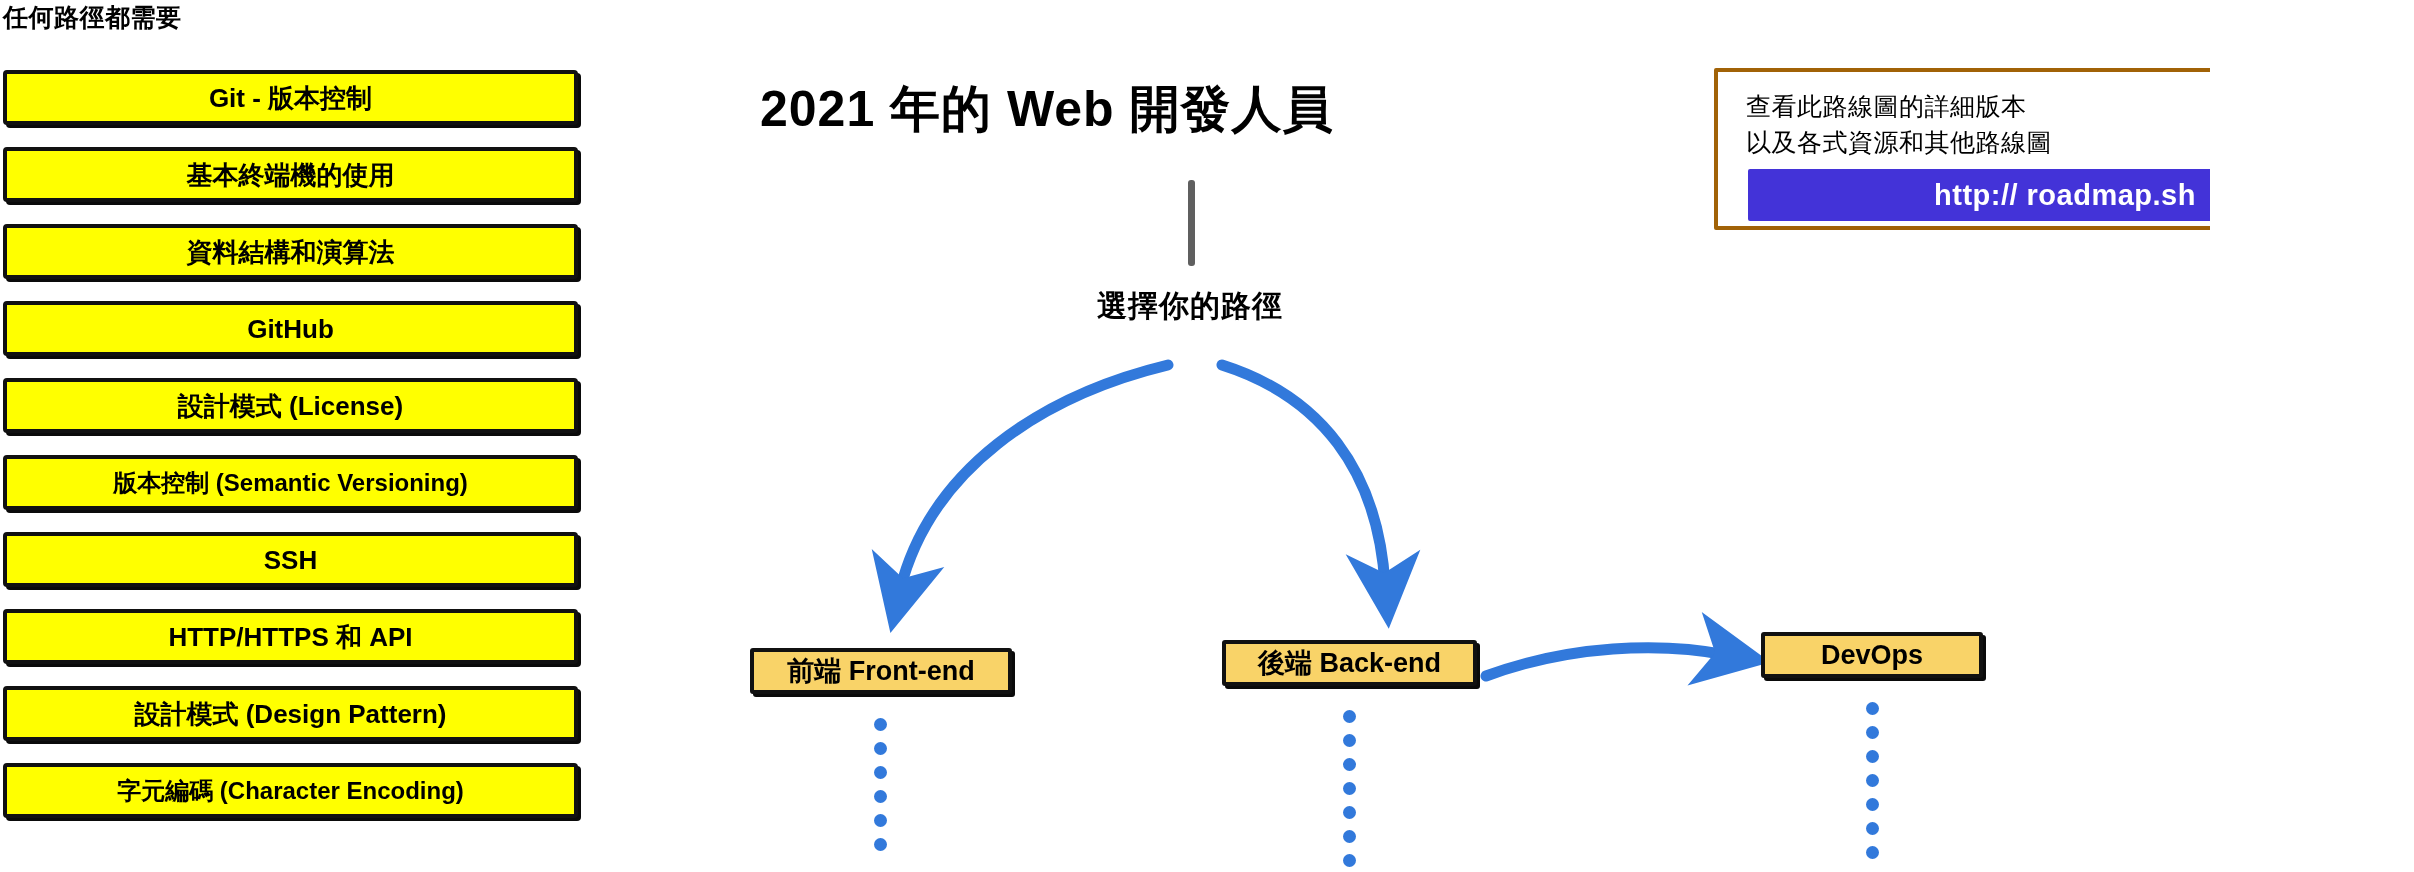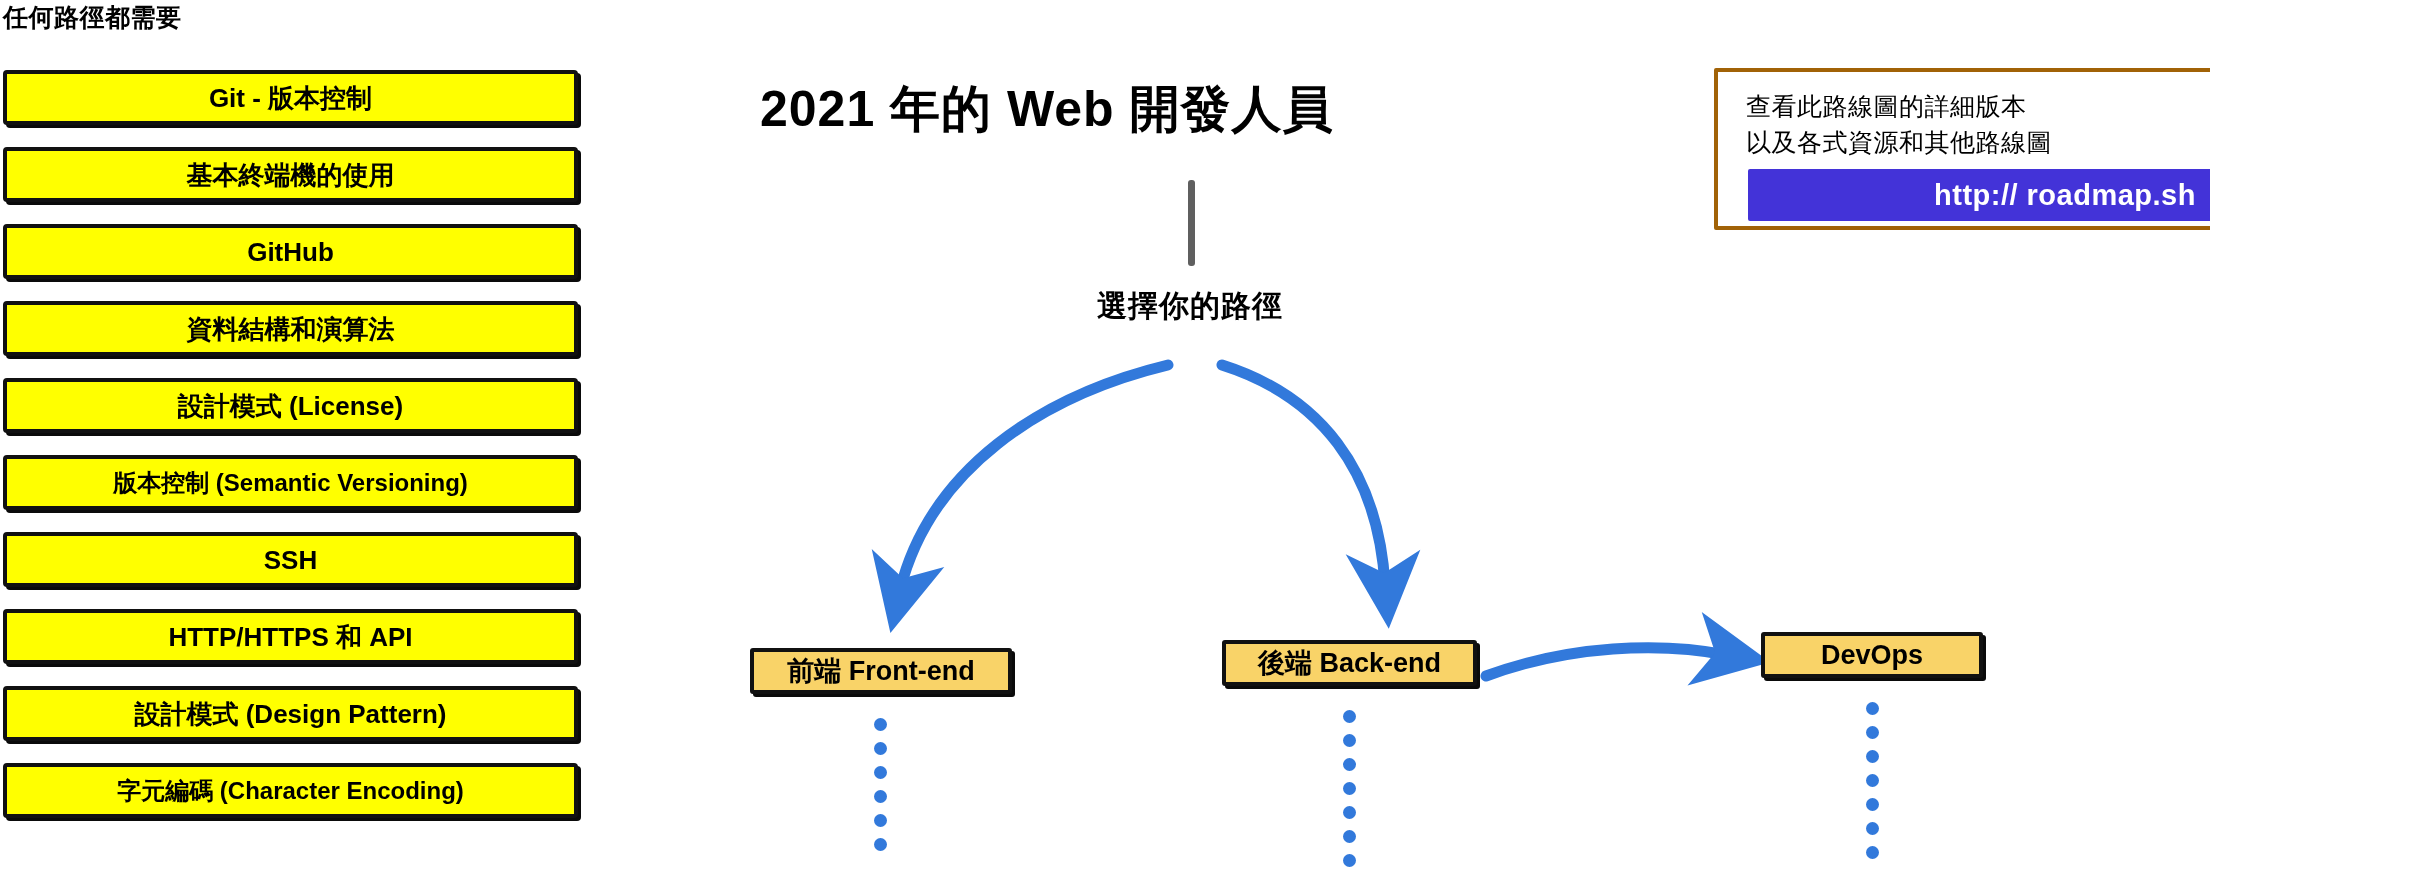--- a/index.html
+++ b/index.html
@@ -211,25 +211,25 @@
 
       <div class="skill-box">
         <span class="skill-box-label">Git - 版本控制</span>
       </div>
 
       <div class="skill-box">
         <span class="skill-box-label">基本終端機的使用</span>
       </div>
 
       <div class="skill-box">
+        <span class="skill-box-label">資料結構和演算法</span>
+      </div>
+
+      <div class="skill-box">
         <span class="skill-box-label">GitHub</span>
-      </div>
-
-      <div class="skill-box">
-        <span class="skill-box-label">資料結構和演算法</span>
       </div>
 
       <div class="skill-box">
         <span class="skill-box-label">設計模式 (License)</span>
       </div>
 
       <div class="skill-box narrow-text">
         <span class="skill-box-label">版本控制 (Semantic Versioning)</span>
       </div>
 

